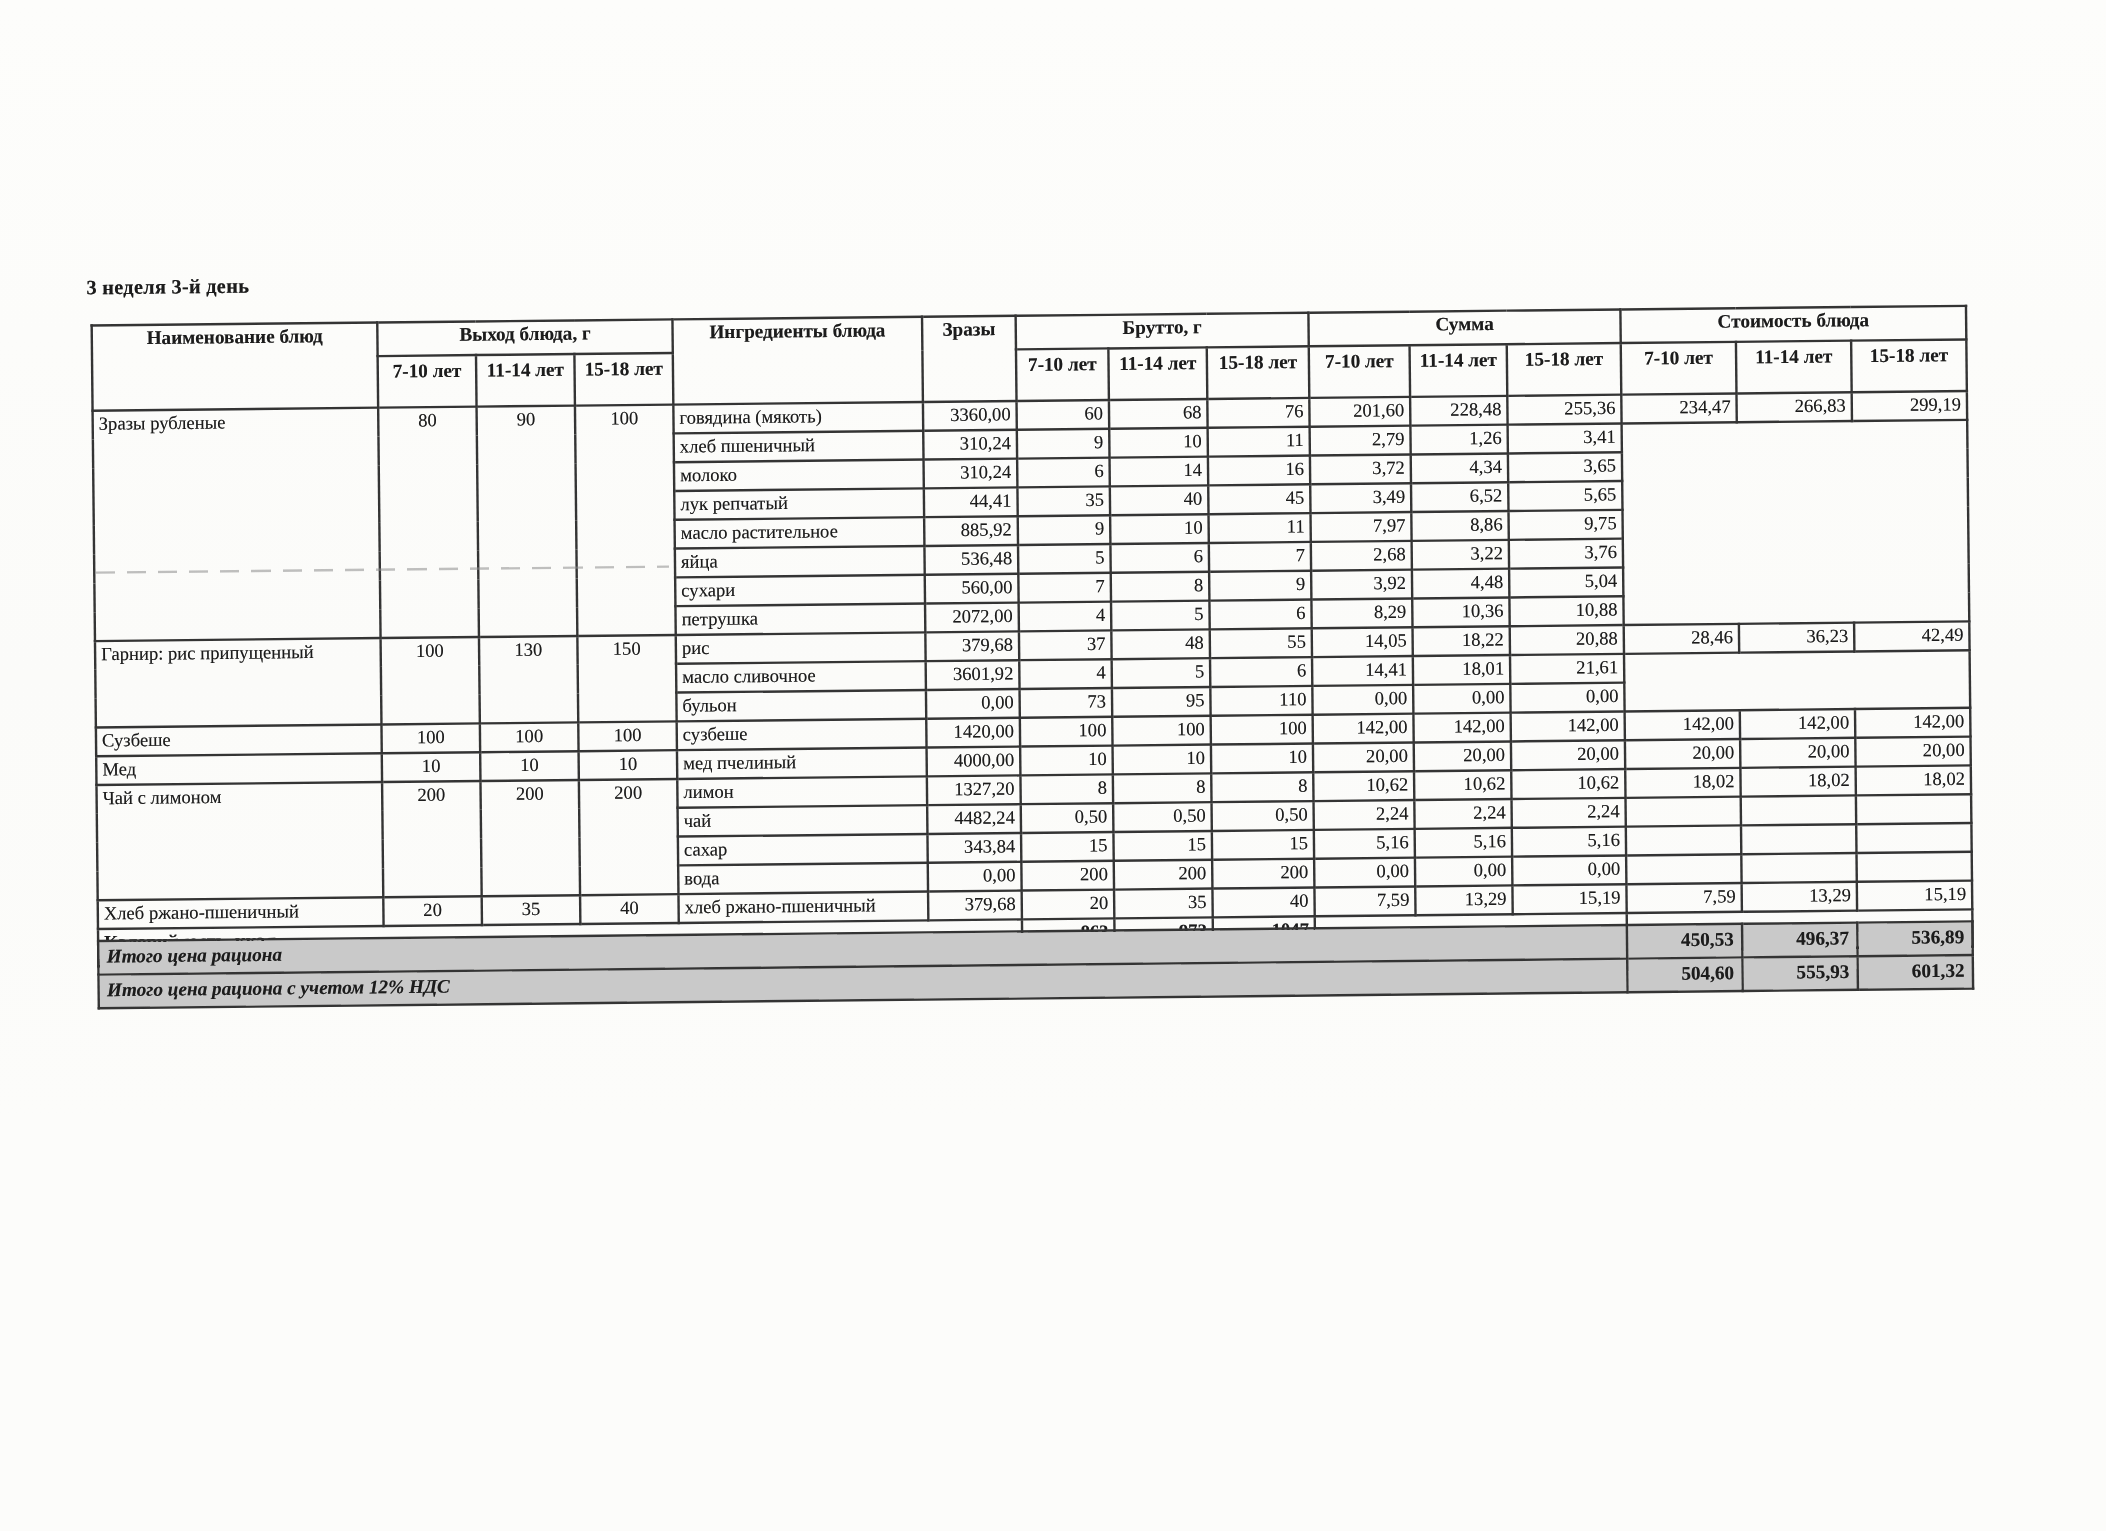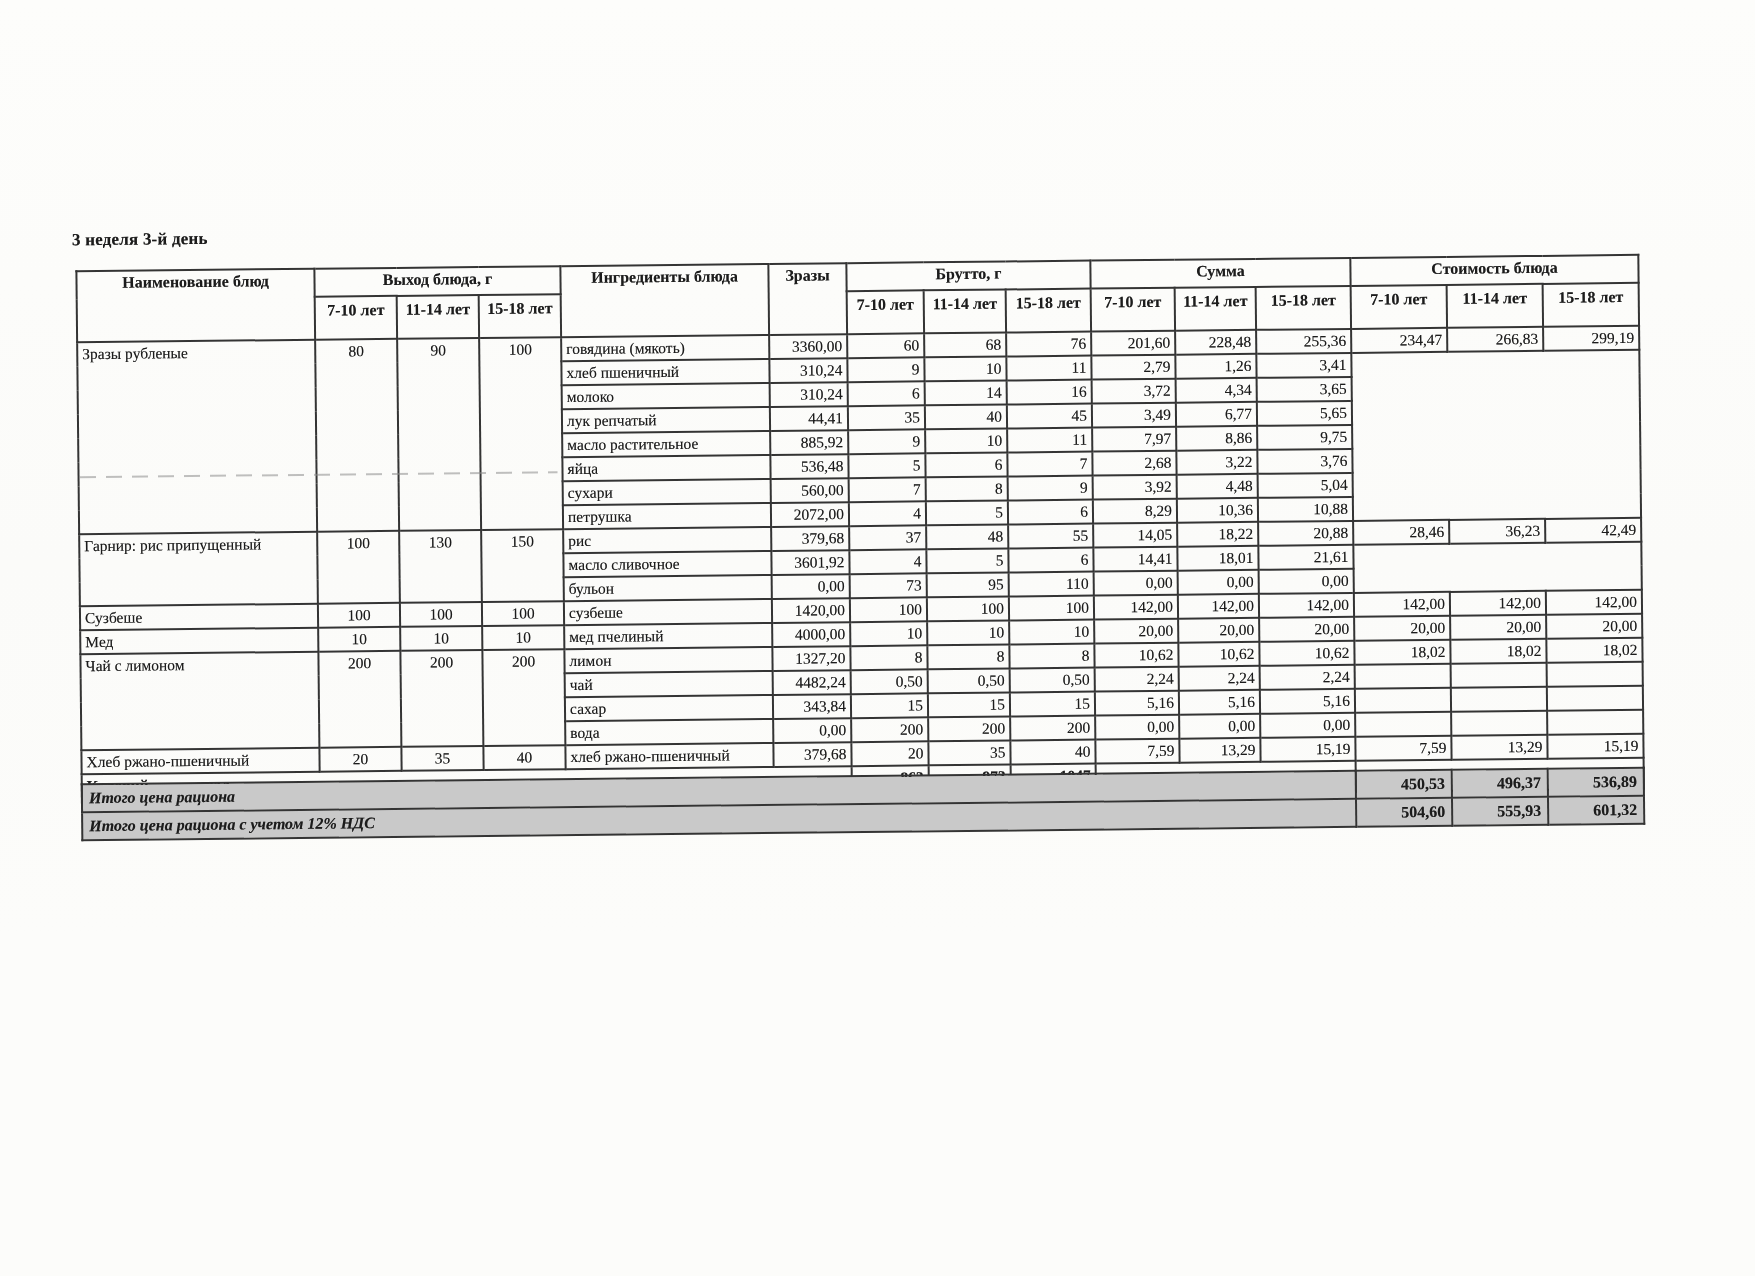--- a/index.html
+++ b/index.html
@@ -143,21 +143,21 @@
             <td class="num">4,34</td>
             <td class="num">3,65</td>
           </tr>
           <tr>
             <td class="ing">лук репчатый</td>
             <td class="num">44,41</td>
             <td class="num">35</td>
             <td class="num">40</td>
             <td class="num">45</td>
             <td class="num">3,49</td>
-            <td class="num">6,77</td>
+            <td class="num">6,52</td>
             <td class="num">5,65</td>
           </tr>
           <tr>
             <td class="ing">масло растительное</td>
             <td class="num">885,92</td>
             <td class="num">9</td>
             <td class="num">10</td>
             <td class="num">11</td>
             <td class="num">7,97</td>
             <td class="num">8,86</td>

